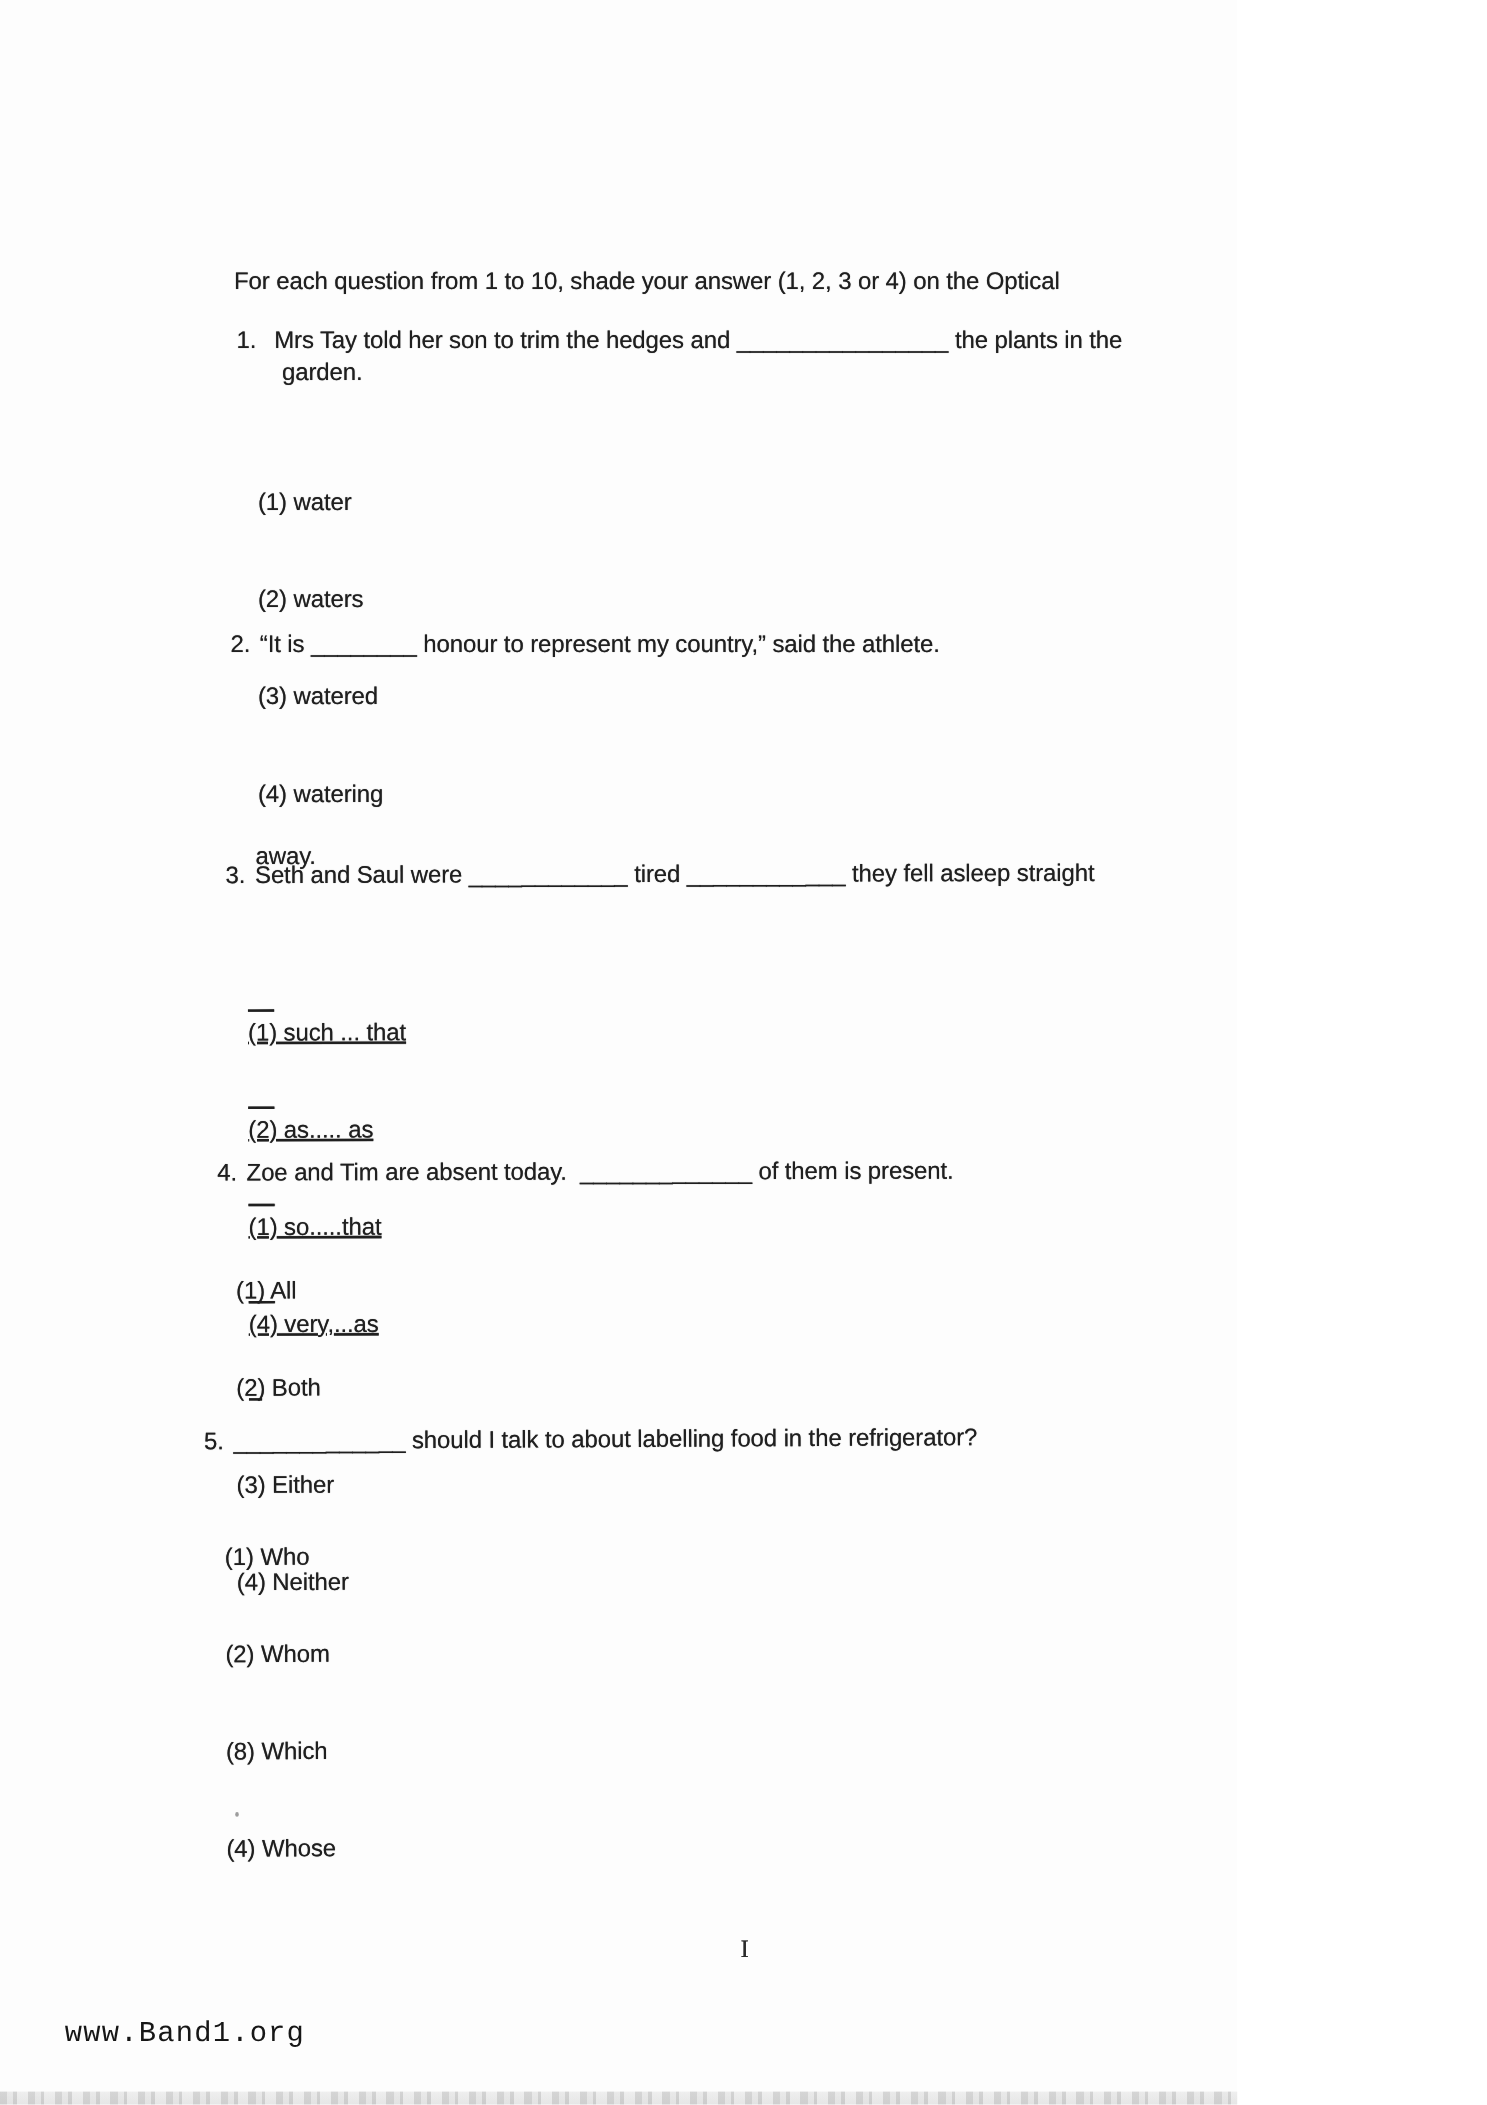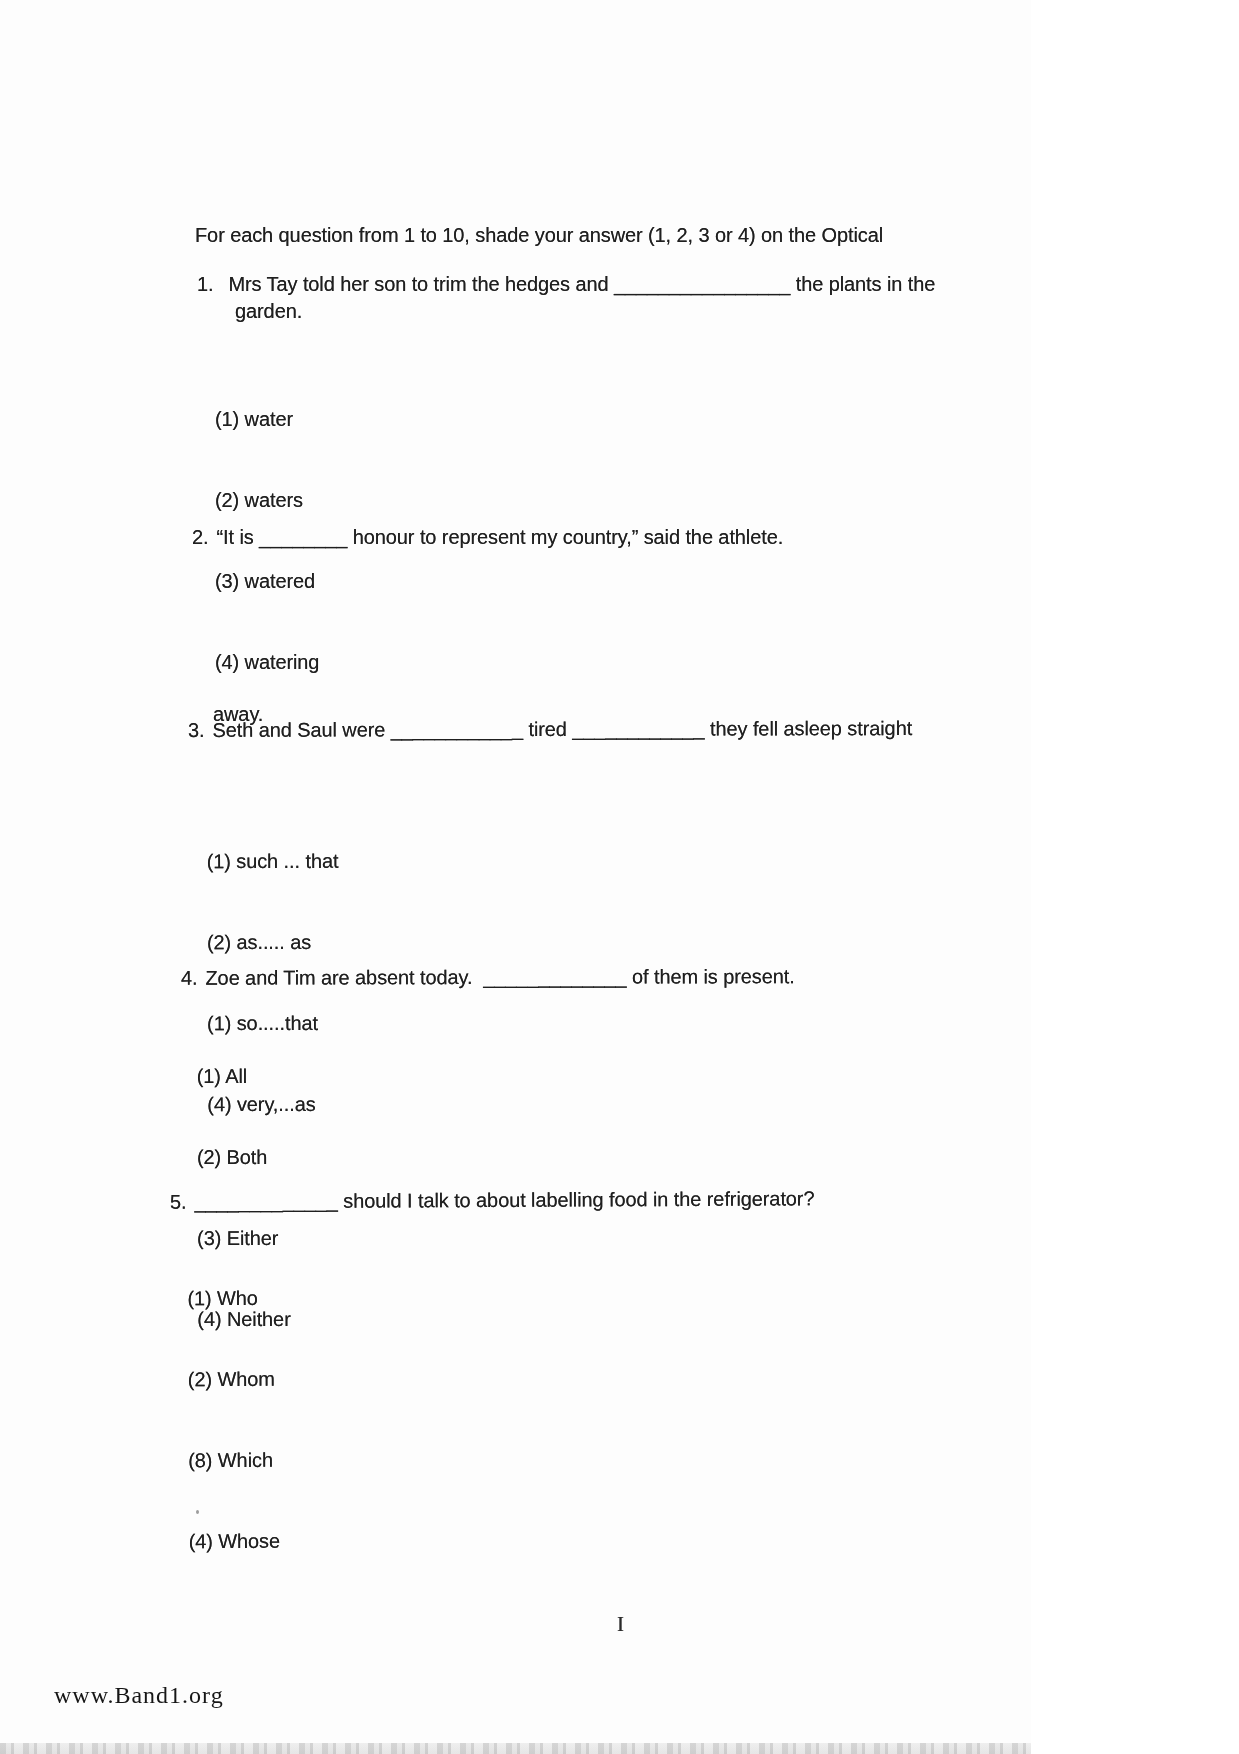--- a/index.html
+++ b/index.html
@@ -28,21 +28,21 @@
   .tilt1{transform:rotate(-0.15deg);}
   .tilt2{transform:rotate(-0.3deg);}
   .pagenum{
     position:absolute;
     font-family:"Liberation Serif", serif;
     font-size:21px;color:#2a2a2a;
     text-shadow:0 0 .5px rgba(30,30,30,.7);
   }
   .footer{
     position:absolute;
-    font-family:Liberation Serif, serif;
+    font-family:Liberation Mono, monospace;
     font-size:24px;letter-spacing:1px;color:#161616;
   }
   .scan-strip{
     position:absolute;left:0;top:1743px;width:1239px;height:11px;
     background:
       repeating-linear-gradient(90deg,
         rgba(160,160,160,.35) 0 6px, rgba(210,210,210,.25) 6px 11px,
         rgba(140,140,140,.30) 11px 14px, rgba(225,225,225,.20) 14px 23px),
       linear-gradient(#f2f2f2,#e7e7e7);
   }
@@ -73,21 +73,21 @@
   <div class="txt qline" style="left:192px;top:524px;">
     <span class="qnum num-gap">2.</span>
     <span>“It is ________ honour to represent my country,” said the athlete.</span>
   </div>
 
   <div class="txt qline tilt1" style="left:188px;top:716px;">
     <span class="qnum num-gap">3.</span>
     <span>Seth and Saul were ____________ tired ____________ they fell asleep straight</span>
   </div>
   <div class="txt" style="left:213px;top:701px;">away.</div>
-  <div class="txt options tilt1" style="left:207px;top:794px;">
+  <div class="txt options tilt1" style="left:207px;top:794px;text-decoration:underline;">
     <div>(1) such ... that</div>
     <div>(2) as..... as</div>
     <div>(1) so.....that</div>
     <div>(4) very,...as</div>
   </div>
 
   <div class="txt qline tilt1" style="left:181px;top:964px;">
     <span class="qnum num-gap">4.</span>
     <span>Zoe and Tim are absent today.  _____________ of them is present.</span>
   </div>

